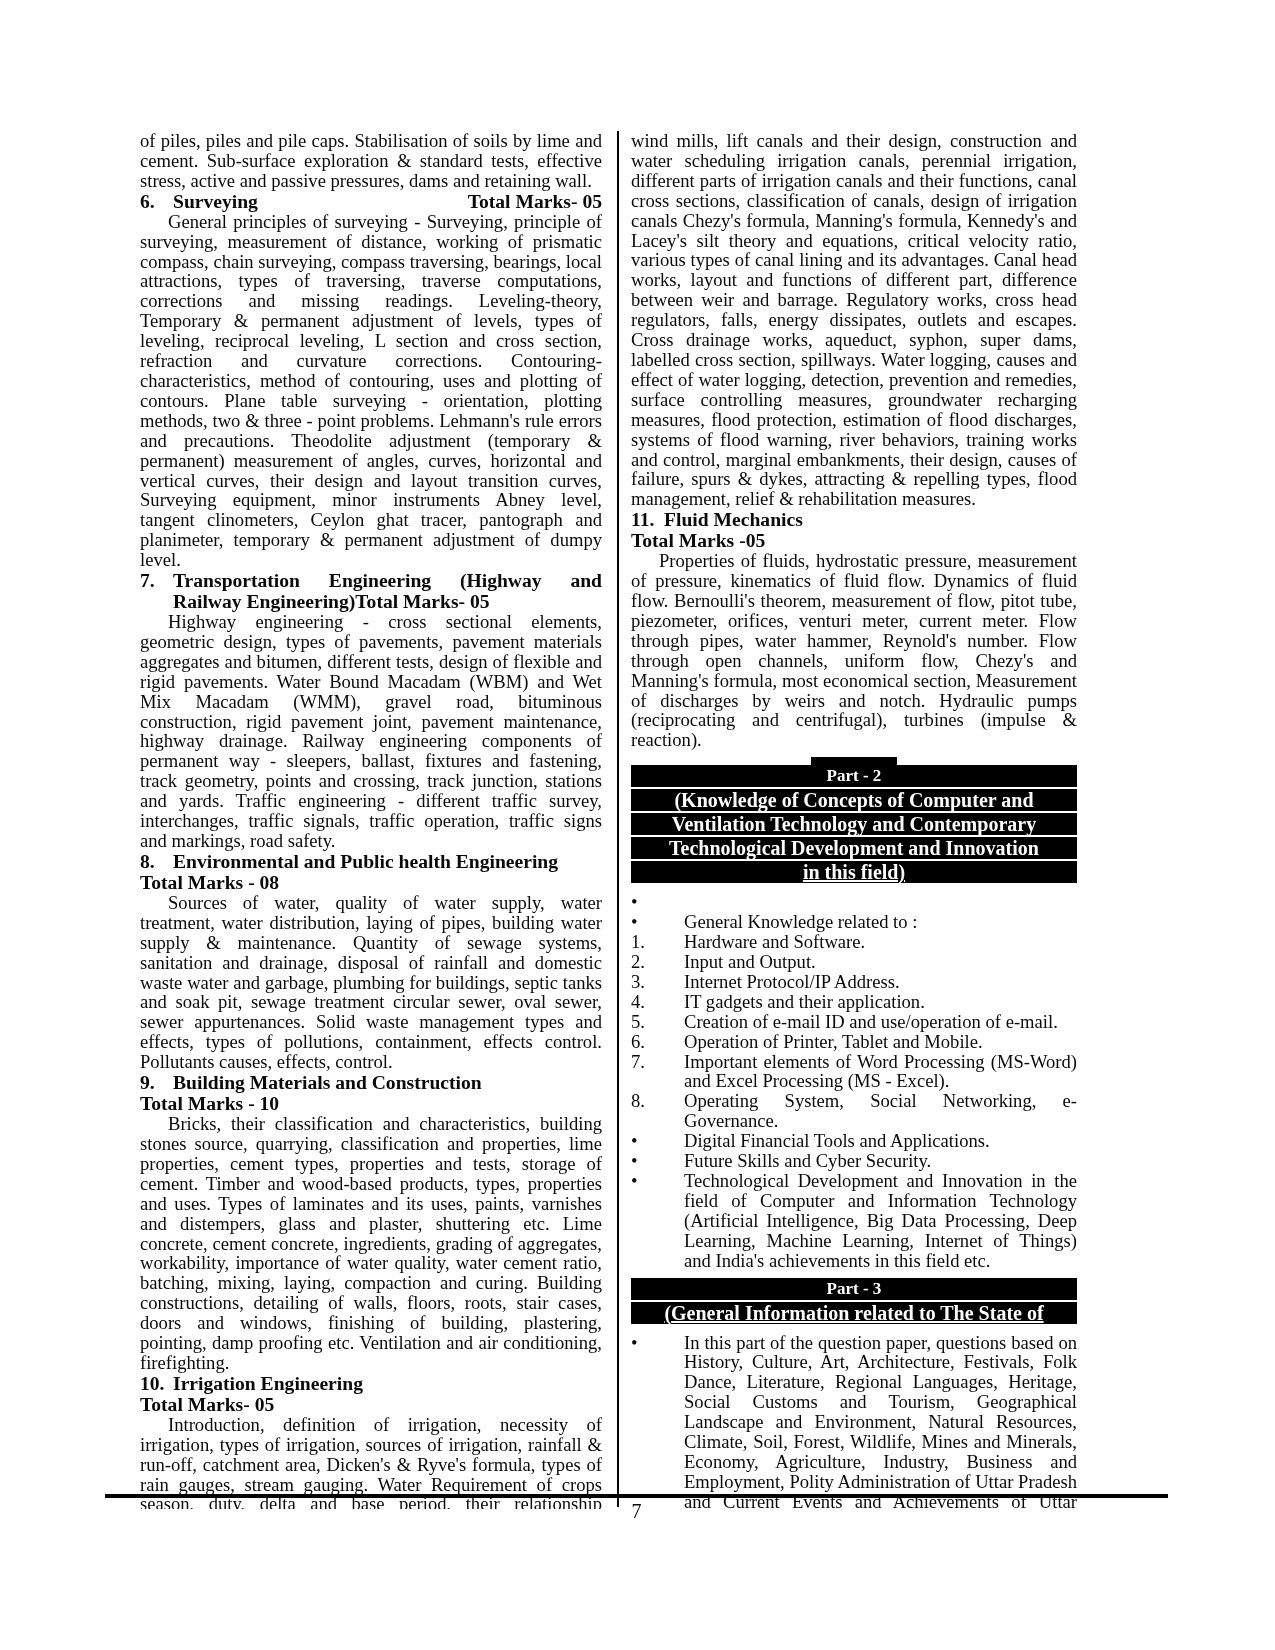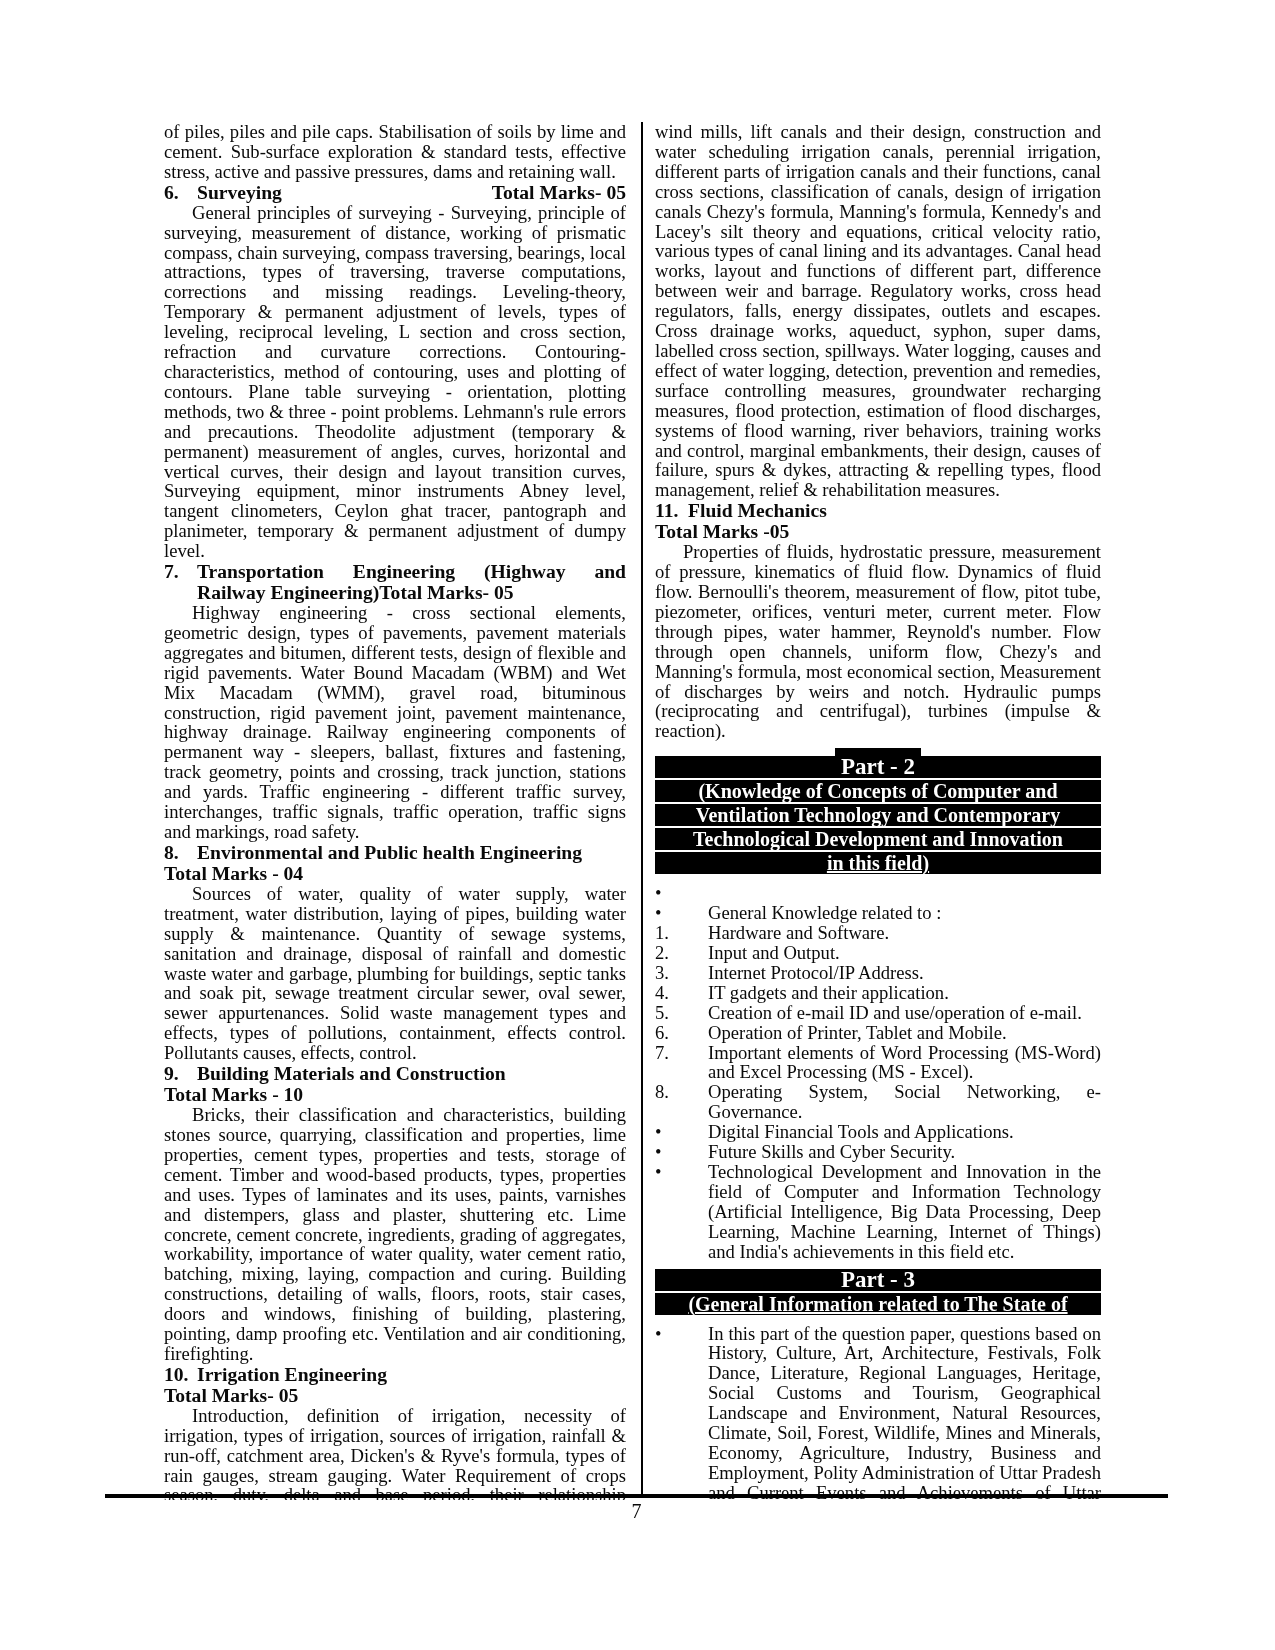--- a/index.html
+++ b/index.html
@@ -2,40 +2,40 @@
 <html><head>
 <meta charset="utf-8">
 <style>
   html,body{margin:0;padding:0;}
   body{
     width:1275px;height:1650px;position:relative;overflow:hidden;
     background:#ffffff;color:#0a0a0a;
     font-family:"Liberation Serif","DejaVu Serif",serif;
     font-size:18.6px;line-height:19.9px;
   }
-  .content{position:absolute;top:122px;left:140px;margin-left:24px;}
+  .content{position:absolute;top:131px;left:140px;}
   .cols{display:flex;height:1378px;overflow:hidden;}
   .col-left{width:462px;}
   .divider{width:2px;background:#000;margin-left:15px;margin-right:12px;height:1376px;}
   .col-right{width:446px;}
   p{margin:0;text-align:justify;}
   p.body{text-indent:28px;}
   .sec-head{font-weight:bold;font-size:19.6px;line-height:21px;}
   .h-row{display:flex;justify-content:space-between;}
   .h-left{display:flex;}
   .num{display:inline-block;min-width:33px;flex:none;}
   .h-justify{text-align:justify;text-align-last:justify;display:block;}
   .h-sub{display:flex;justify-content:flex-start;padding-left:33px;font-family:Liberation Serif, serif;}
   .marks{white-space:nowrap;}
   .marks-line{text-align:left;font-weight:bold;font-size:19.6px;line-height:21px;}
   .band{margin-top:7px;margin-bottom:9px;}
   .band-tab{width:86px;height:8px;background:#000;margin:0 auto;}
   .band-line{background:#000;color:#fff;font-weight:bold;text-align:center;
     height:22px;line-height:22px;margin-bottom:2px;font-size:20px;}
-  .band-line.part{font-size:23px;}
+  .band-line.part{font-size:17px;}
   .band-line:last-child{margin-bottom:0;text-decoration:underline;}
   .li{display:flex;}
   .li-marker{width:53px;flex:none;}
   .li-text{flex:1;text-align:justify;}
   .footer-rule{position:absolute;top:1494px;left:105px;width:1063px;height:4px;background:#000;}
   .page-num{position:absolute;top:1502px;left:105px;width:1063px;text-align:center;font-size:20px;}
 </style>
 </head>
 <body>
 
@@ -62,21 +62,21 @@
         </span>
       </div>
       <p class="body">Highway engineering - cross sectional elements, geometric design, types of pavements, pavement materials aggregates and bitumen, different tests, design of flexible and rigid pavements. Water Bound Macadam (WBM) and Wet Mix Macadam (WMM), gravel road, bituminous construction, rigid pavement joint, pavement maintenance, highway drainage. Railway engineering components of permanent way - sleepers, ballast, fixtures and fastening, track geometry, points and crossing, track junction, stations and yards. Traffic engineering - different traffic survey, interchanges, traffic signals, traffic operation, traffic signs and markings, road safety.</p>
 
       <div class="sec-head">
         <span class="h-left">
           <span class="num">8.</span>
           <span>Environmental and Public health Engineering</span>
         </span>
       </div>
-      <div class="marks-line">Total Marks - 04</div>
+      <div class="marks-line">Total Marks - 08</div>
       <p class="body">Sources of water, quality of water supply, water treatment, water distribution, laying of pipes, building water supply &amp; maintenance. Quantity of sewage systems, sanitation and drainage, disposal of rainfall and domestic waste water and garbage, plumbing for buildings, septic tanks and soak pit, sewage treatment circular sewer, oval sewer, sewer appurtenances. Solid waste management types and effects, types of pollutions, containment, effects control. Pollutants causes, effects, control.</p>
 
       <div class="sec-head">
         <span class="h-left">
           <span class="num">9.</span>
           <span>Building Materials and Construction</span>
         </span>
       </div>
       <div class="marks-line">Total Marks - 10</div>
       <p class="body">Bricks, their classification and characteristics, building stones source, quarrying, classification and properties, lime properties, cement types, properties and tests, storage of cement. Timber and wood-based products, types, properties and uses. Types of laminates and its uses, paints, varnishes and distempers, glass and plaster, shuttering etc. Lime concrete, cement concrete, ingredients, grading of aggregates, workability, importance of water quality, water cement ratio, batching, mixing, laying, compaction and curing. Building constructions, detailing of walls, floors, roots, stair cases, doors and windows, finishing of building, plastering, pointing, damp proofing etc. Ventilation and air conditioning, firefighting.</p>

